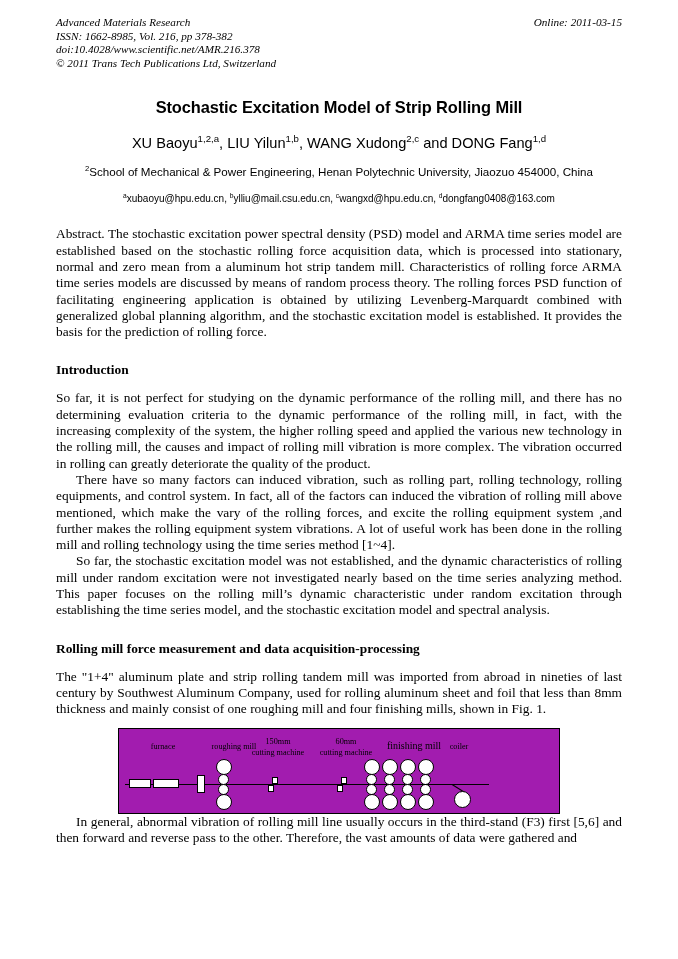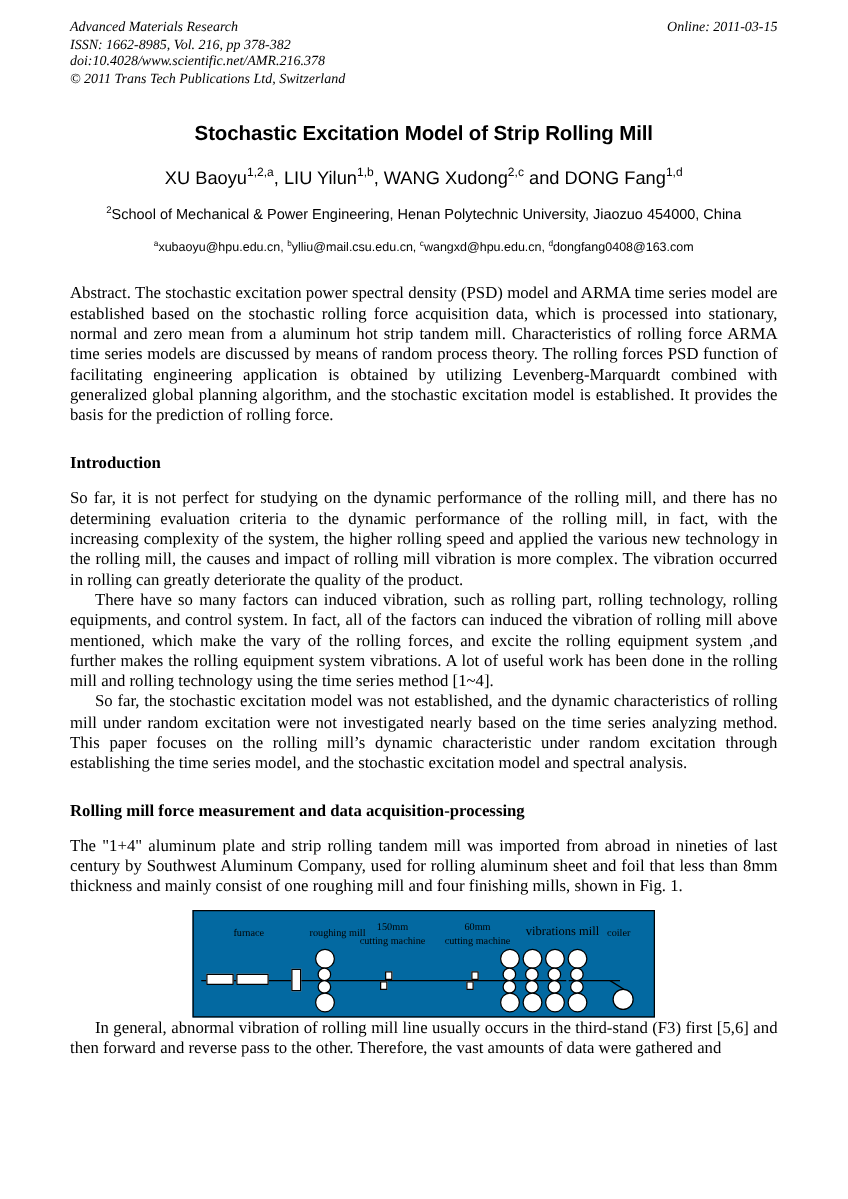--- a/index.html
+++ b/index.html
@@ -117,25 +117,25 @@
   p.body.tight { margin-top: 0; }
 
   
   .figure-wrap {
     margin-top: 10px;
     display: flex;
     justify-content: center;
   }
   .figure-box {
     position: relative;
-    width: 370px;
+    width: 442px;
     height: 86px;
     border: 1.3px solid #000;
     box-sizing: border-box;
-    background: #0369a1;
+    background: #a21caf;
   }
   .fig-label {
     position: absolute;
     font-family: "Liberation Serif", serif;
     font-size: 8.2px;
     line-height: 9.4px;
     text-align: center;
     white-space: nowrap;
     color: #000;
   }
@@ -229,21 +229,21 @@
 
   <div class="figure-wrap">
     <div class="figure-box">
 
       <div class="fig-label" style="left:14px; top:13px; width:60px;">furnace</div>
       <div class="fig-label" style="left:70px; top:13px; width:90px;">roughing mill</div>
       <div class="fig-label" style="left:120px; top:8px; width:78px;">150mm</div>
       <div class="fig-label" style="left:120px; top:19px; width:78px;">cutting machine</div>
       <div class="fig-label" style="left:188px; top:8px; width:78px;">60mm</div>
       <div class="fig-label" style="left:188px; top:19px; width:78px;">cutting machine</div>
-      <div class="fig-label big" style="left:252px; top:11px; width:86px;">vibrations mill</div>
+      <div class="fig-label big" style="left:252px; top:11px; width:86px;">finishing mill</div>
       <div class="fig-label" style="left:316px; top:13px; width:48px;">coiler</div>
 
       <div class="baseline"></div>
 
       <div class="slab" style="left:10px; top:50px; width:22px;"></div>
       <div class="slab" style="left:34px; top:50px; width:26px;"></div>
 
       <div class="vbox" style="left:78px; top:46px; width:8px; height:18px;"></div>
 
       <div class="roll" style="left:97px; top:30px; width:16px; height:16px;"></div>

